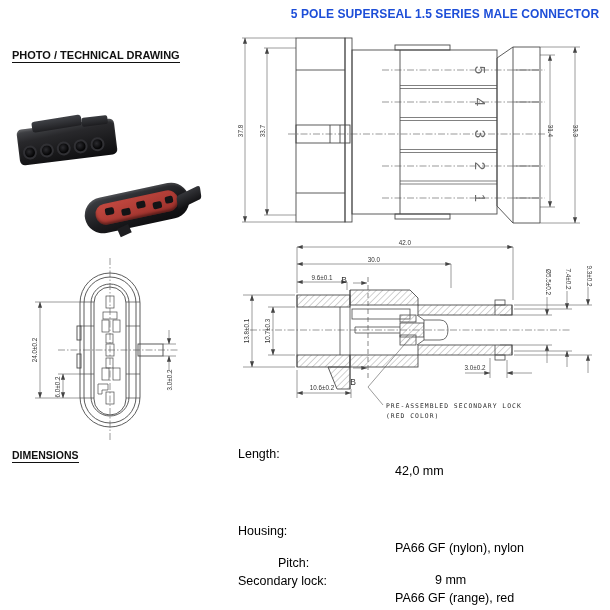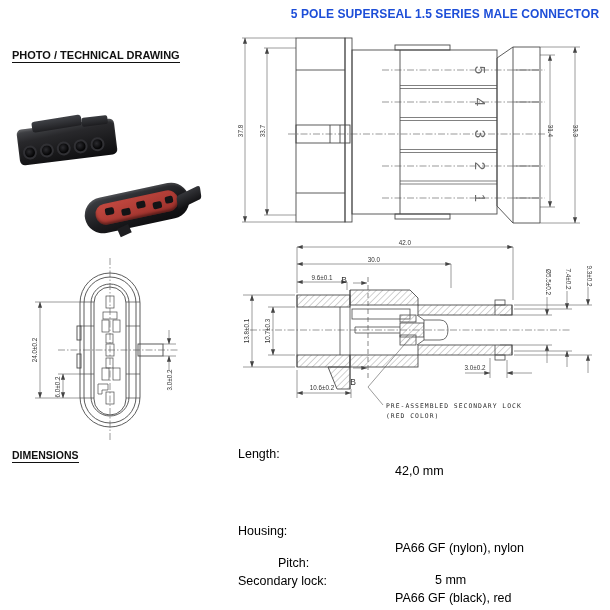--- a/index.html
+++ b/index.html
@@ -300,20 +300,20 @@
     <span>Length:</span>
     <span class="val">42,0 mm</span>
   </div>
 
   <div class="kv-row r-s0">
     <span>Housing:</span>
     <span class="val">PA66 GF (nylon), nylon</span>
   </div>
   <div class="kv-row r-s1">
     <span>Secondary lock:</span>
-    <span class="val">PA66 GF (black), red</span>
+    <span class="val">PA66 GF (range), red</span>
   </div>
   <div class="kv-row r-s2">
     <span>Pitch:</span>
-    <span class="val">5 mm</span>
+    <span class="val">9 mm</span>
   </div>
 
 </div>
 
 </body></html>

